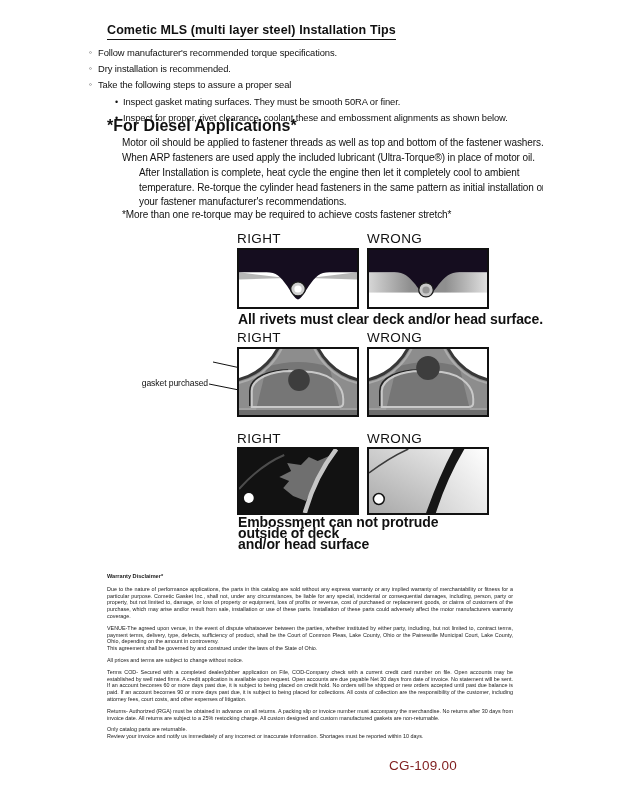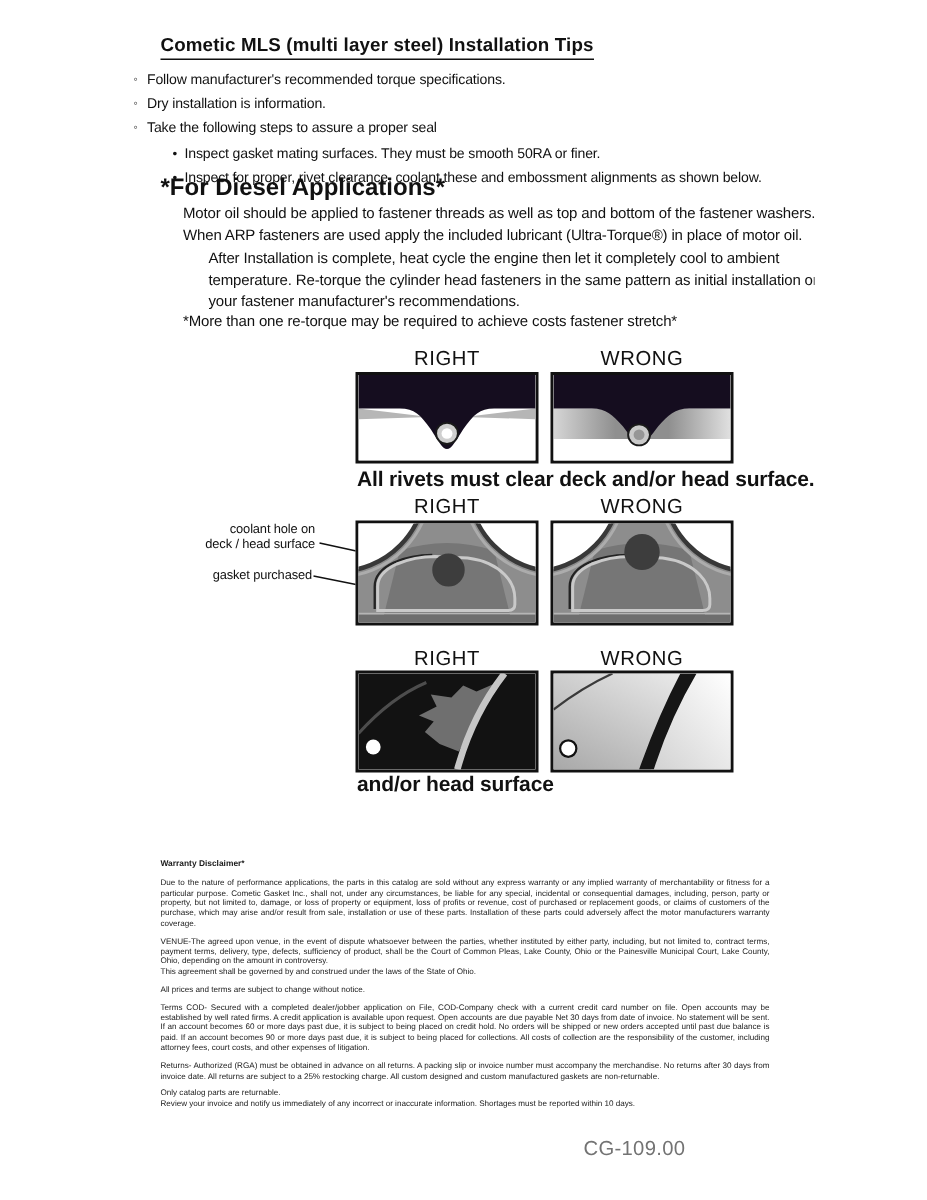--- a/index.html
+++ b/index.html
@@ -31,21 +31,21 @@
 
   .h2 {
     font-size: 16px; font-weight: bold; white-space: nowrap;
   }
   .body-par {
     left: 122px; width: 428px;
     font-size: 10px; line-height: 14.6px; letter-spacing: -0.1px;
   }
 
   .rw-label {
-    width: 122px; text-align: center;
+    width: 122px; text-align: left;
     font-size: 13.5px; letter-spacing: 0.4px; color: #111;
     white-space: nowrap;
   }
   .panel {
     width: 122px; border: 2px solid #111; background: #fff;
     line-height: 0;
   }
   .panel svg { display: block; }
   .caption {
     font-size: 14px; font-weight: bold; letter-spacing: -0.1px;
@@ -60,40 +60,40 @@
     left: 107px; top: 573px; width: 406px;
     font-size: 5.4px; line-height: 6.8px; letter-spacing: 0;
     color: #1a1a1a; text-align: justify;
   }
   .disclaimer .dh { font-weight: bold; margin-bottom: 6px; font-size: 5.6px; }
   .disclaimer p.gap { margin-bottom: 5px; }
   .disclaimer p.nogap { margin-bottom: 0; }
 
   .footer-code {
     left: 389px; top: 758px;
-    font-size: 13.5px; letter-spacing: 0.2px; color: #737373;
+    font-size: 13.5px; letter-spacing: 0.2px; color: #7f1d1d;
     white-space: nowrap;
   }
   .leaders { left: 205px; top: 355px; }
 </style>
 </head>
 <body>
 
 <div class="page">
 
   <div class="abs title">Cometic MLS (multi layer steel) Installation Tips</div>
 
   <div class="abs tips">
     <div class="tip l1">
       <span class="marker">◦</span>
       <span>Follow manufacturer's recommended torque specifications.</span>
     </div>
     <div class="tip l1">
       <span class="marker">◦</span>
-      <span>Dry installation is information.</span>
+      <span>Dry installation is recommended.</span>
     </div>
     <div class="tip l1">
       <span class="marker">◦</span>
       <span>Take the following steps to assure a proper seal</span>
     </div>
     <div class="tip l2">
       <span class="marker">•</span>
       <span>Inspect gasket mating surfaces.  They must be smooth 50RA or finer.</span>
     </div>
     <div class="tip l2">
@@ -138,24 +138,20 @@
       <circle cx="58" cy="42" r="7.4" fill="#c9c9c9" stroke="#1a1a1a" stroke-width="1.3"></circle>
       <circle cx="58" cy="42" r="3.7" fill="#969696"></circle>
     </svg>
   </div>
 
   <div class="abs caption" style="left:238px; top:314px;">All rivets must clear deck and/or head surface.</div>
 
   <div class="abs rw-label" style="left:237px; top:330px;">RIGHT</div>
   <div class="abs rw-label" style="left:367px; top:330px;">WRONG</div>
 
-  <div class="abs side-label" style="left:108px; top:347px; width:102px;">
-    <div>coolant hole on</div>
-    <div>deck / head surface</div>
-  </div>
   <div class="abs side-label" style="left:108px; top:378px; width:100px;">gasket purchased</div>
 
   <svg class="abs leaders" width="95" height="45" viewBox="0 0 95 45">
     <line x1="8" y1="7" x2="86" y2="24" stroke="#111" stroke-width="1"></line>
     <line x1="4" y1="29" x2="49" y2="38" stroke="#111" stroke-width="1"></line>
   </svg>
 
   <div class="abs panel" style="left:237px; top:347px; height:70px;">
     <svg width="118" height="66" viewBox="0 0 120 66" preserveAspectRatio="none">
       <rect x="0" y="0" width="120" height="66" fill="#8d8d8d"></rect>
@@ -216,20 +212,21 @@
       </defs>
       <rect x="0" y="0" width="120" height="64" fill="url(#gasketLight)"></rect>
       <path d="M96,0 H120 V64 H66 Q78,30 96,0 Z" fill="url(#deckLight)"></path>
       <path d="M86,0 L97,0 Q79,30 68,64 L58,64 Q71,28 86,0 Z" fill="#161616"></path>
       <path d="M0,24 Q20,9 40,0" fill="none" stroke="#3a3a3a" stroke-width="1.5"></path>
       <circle cx="10" cy="50" r="5.5" fill="#ffffff" stroke="#111" stroke-width="1.5"></circle>
     </svg>
   </div>
 
   <div class="abs caption" style="left:238px; top:517px; white-space:normal; width:220px;">
+    <div>Embossment can not protrude outside of deck</div>
     <div>and/or head surface</div>
   </div>
 
   <div class="abs disclaimer">
     <div class="dh">Warranty Disclaimer*</div>
     <p class="gap">Due to the nature of performance applications, the parts in this catalog are sold without any express warranty or any implied warranty of merchantability or fitness for a particular purpose.  Cometic Gasket Inc., shall not, under any circumstances, be liable for any special, incidental or consequential damages, including, person, party or property, but not limited to, damage, or loss of property or equipment, loss of profits or revenue, cost of purchased or replacement goods, or claims of customers of the purchase, which may arise and/or result from sale, installation or use of these parts.  Installation of these parts could adversely affect the motor manufacturers warranty coverage.</p>
     <p class="nogap">VENUE-The agreed upon venue, in the event of dispute whatsoever between the parties, whether instituted by either party, including, but not limited to, contract terms, payment terms, delivery, type, defects, sufficiency of product, shall be the Court of Common Pleas, Lake County, Ohio or the Painesville Municipal Court, Lake County, Ohio, depending on the amount in controversy.</p>
     <p class="gap">This agreement shall be governed by and construed under the laws of the State of Ohio.</p>
     <p class="gap">All prices and terms are subject to change without notice.</p>
     <p class="gap">Terms COD- Secured with a completed dealer/jobber application on File, COD-Company check with a current credit card number on file.  Open accounts may be established by well rated firms.  A credit application is available upon request.  Open accounts are due payable Net 30 days from date of invoice.  No statement will be sent.  If an account becomes 60 or more days past due, it is subject to being placed on credit hold.  No orders will be shipped or new orders accepted until past due balance is paid.  If an account becomes 90 or more days past due, it is subject to being placed for collections.  All costs of collection are the responsibility of the customer, including attorney fees, court costs, and other expenses of litigation.</p>

